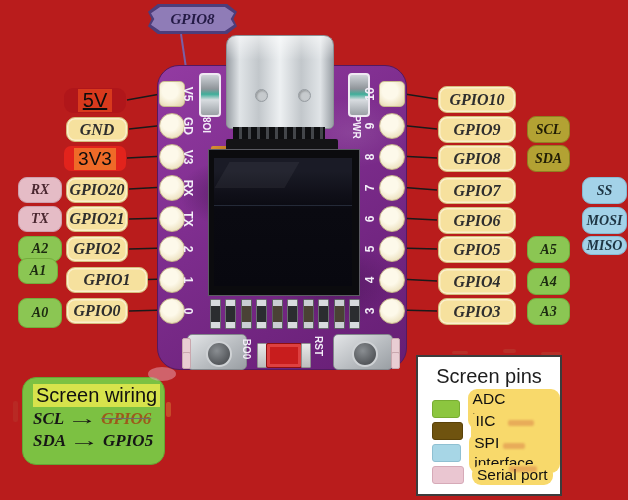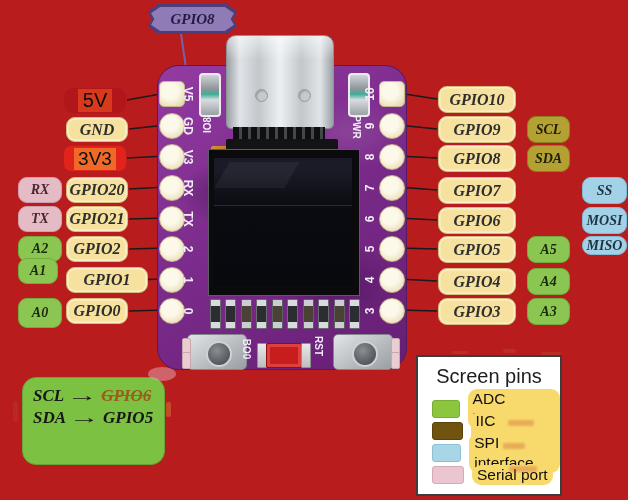--- a/index.html
+++ b/index.html
@@ -11,21 +11,21 @@
   
   .pill{display:flex;align-items:center;justify-content:center;border-radius:9px;box-sizing:border-box;}
   .ser{font-family:"Liberation Serif",serif;font-style:italic;font-weight:bold;color:#2e2e2e;}
   .p-yellow{background:#f6e19e;border:1px solid #d6bc7c;box-shadow:inset 0 0 0 1.5px #fbf0cd;}
   .p-green{background:#8bc653;border:1px solid #73ac3b;color:#1c2a10;}
   .p-pink{background:#e5bcc6;border:1px solid #cfa0ae;color:#4a2730;}
   .p-blue{background:#a3d2e8;border:1px solid #86bad4;color:#1d3442;justify-content:center;}
   .p-olive{background:#b3a233;border:1px solid #8f8020;color:#211d05;}
   .p-red5{background:#b0161a;border-radius:9px;}
   .p-red3{background:#e2231c;border-radius:7px;}
-  .hl5{background:#d8391d;color:#0c0c0c;font:20px "Liberation Sans",sans-serif;padding:0 5px;line-height:23px;}
+  .hl5{background:#d8391d;color:#0c0c0c;font:20px "Liberation Sans",sans-serif;padding:0 5px;line-height:23px;text-decoration:underline;}
   .hl3{background:#ef6a28;color:#0c0c0c;font:19px "Liberation Sans",sans-serif;padding:0 4px;line-height:22px;}
 
   
   .badge-o{clip-path:polygon(11% 0%,89% 0%,100% 26%,96% 50%,100% 74%,89% 100%,11% 100%,0% 74%,4% 50%,0% 26%);
            background:#4d3d7a;display:flex;align-items:center;justify-content:center;}
   .badge-i{clip-path:polygon(11% 0%,89% 0%,100% 26%,96% 50%,100% 74%,89% 100%,11% 100%,0% 74%,4% 50%,0% 26%);
            background:#8f7cb7;width:83px;height:24px;display:flex;align-items:center;justify-content:center;
            font:bold italic 15px "Liberation Serif",serif;color:#241a45;}
 
   
@@ -303,20 +303,21 @@
     <span>SS</span>
   </div>
   <div class="abs pill p-blue ser" style="left:582px;top:207px;width:45px;height:27px;font-size:14px">
     <span>MOSI</span>
   </div>
   <div class="abs pill p-blue ser" style="left:582px;top:236px;width:45px;height:19px;font-size:14px">
     <span>MISO</span>
   </div>
 
   <div id="wiring" class="abs">
+    <span class="ttl">Screen wiring</span>
     <div class="row">
       <span>SCL</span><span class="arrow">→</span><span class="struck">GPIO6</span>
     </div>
     <div class="row">
       <span>SDA</span><span class="arrow">→</span><span>GPIO5</span>
     </div>
   </div>
   <div class="abs" style="left:148px;top:367px;width:28px;height:14px;border-radius:50%;background:#e8a8b8;opacity:.5"></div>
   <div class="mark" style="left:13px;top:401px;width:5px;height:21px;opacity:.5"></div>
   <div class="abs" style="left:166px;top:402px;width:5px;height:15px;background:#d8843a;opacity:.45;border-radius:2px"></div>

